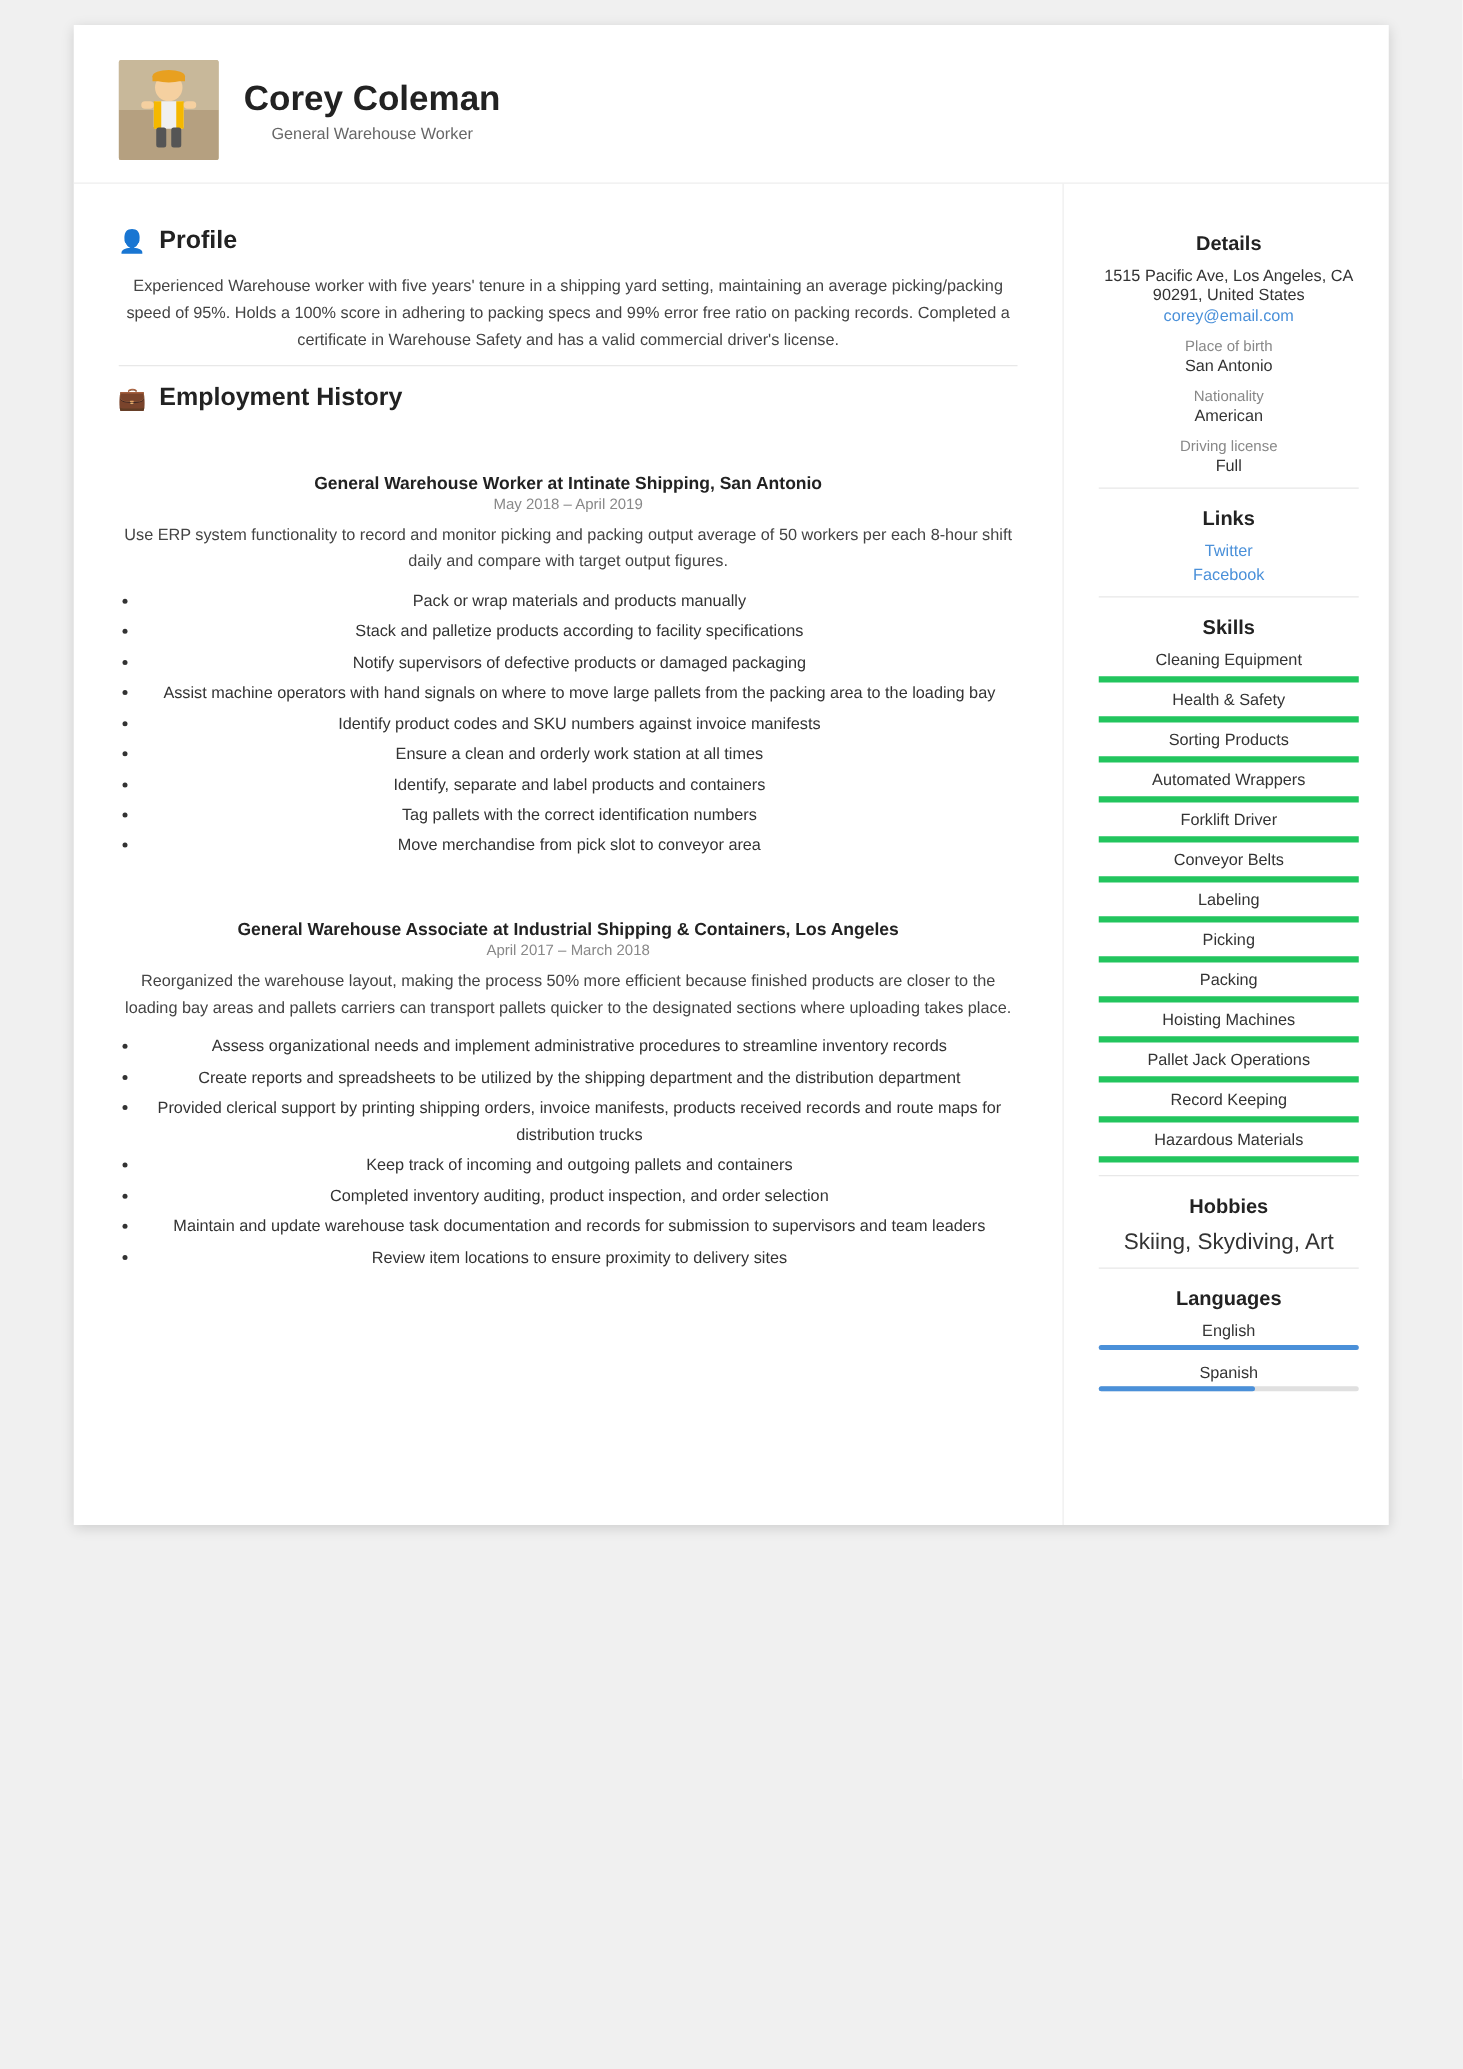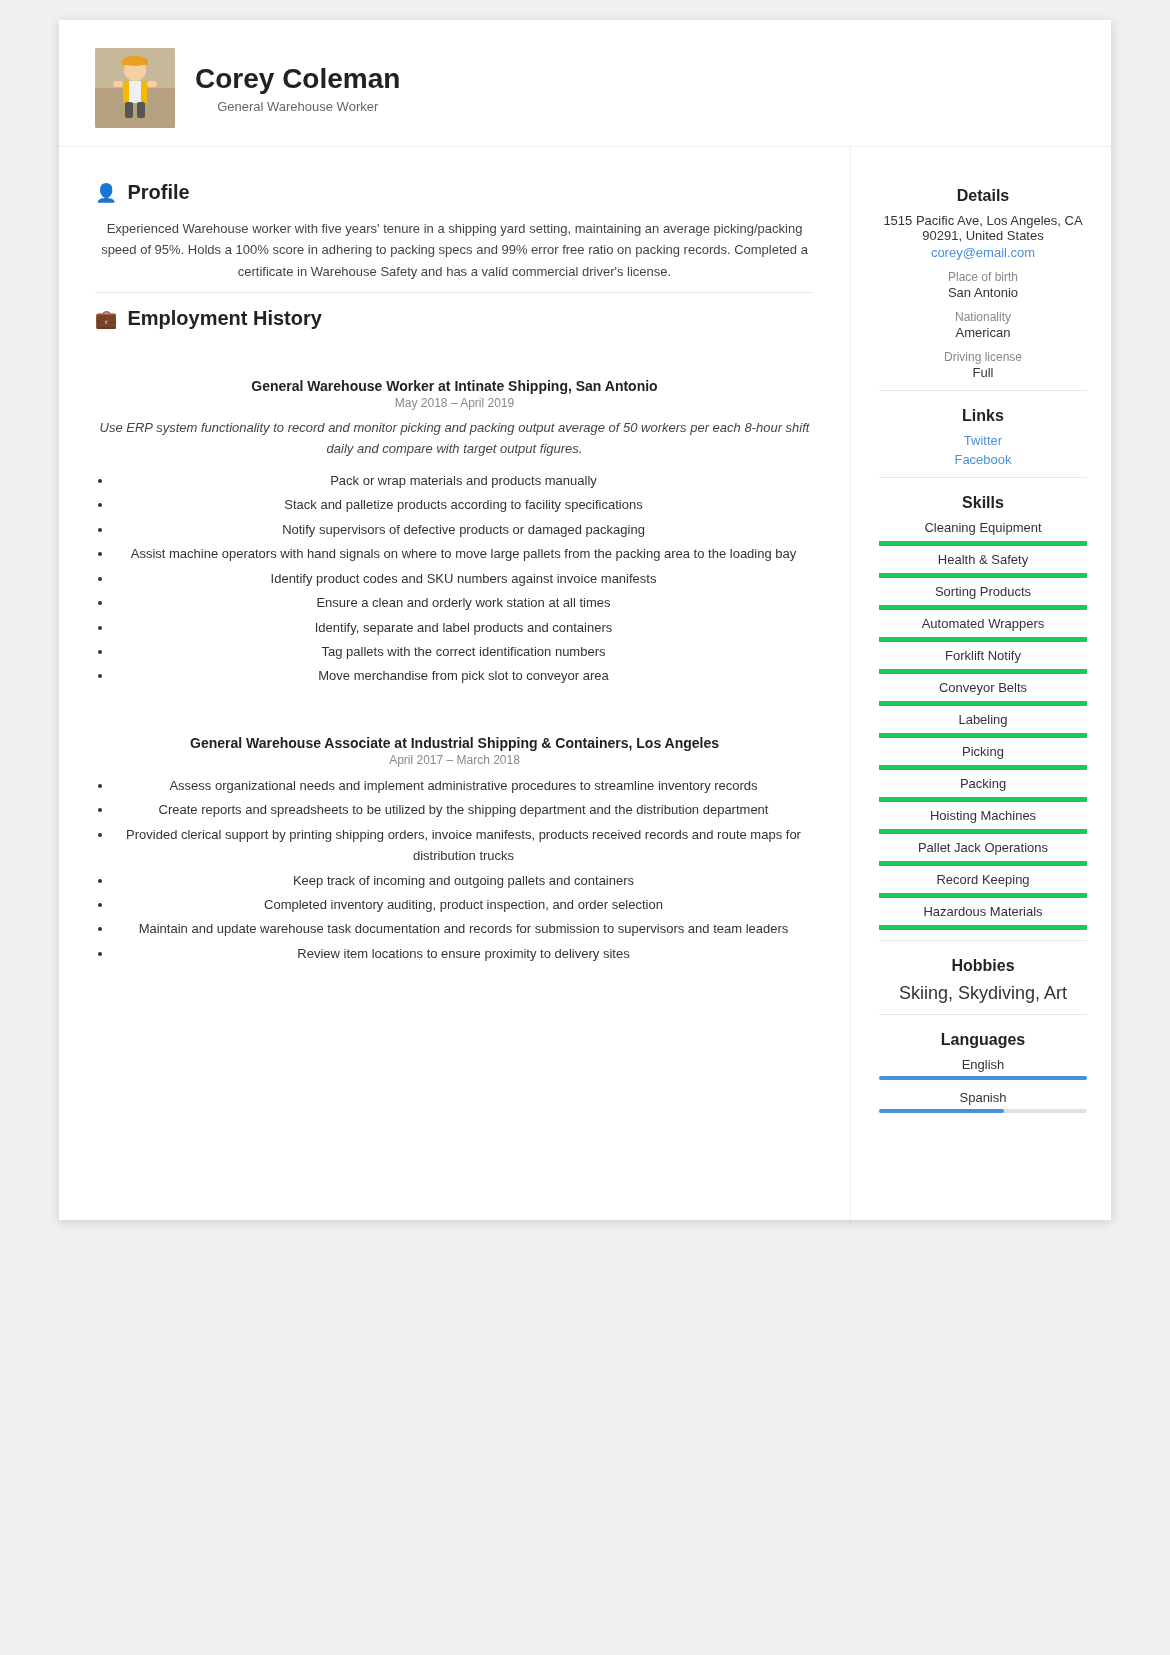--- a/index.html
+++ b/index.html
@@ -99,21 +99,20 @@
       color: #222;
       margin-bottom: 2px;
       margin-top: 48px;
     }
     .job-date {
       font-size: 12px;
       color: #888;
       margin-bottom: 8px;
     }
     .job-desc {
-      font-style: italic;
       font-size: 13px;
       color: #444;
       line-height: 1.6;
       margin-bottom: 10px;
     }
     .bullet-list {
       padding-left: 18px;
       margin-bottom: 6px;
     }
     .bullet-list li {
@@ -257,20 +256,21 @@
           <li>Ensure a clean and orderly work station at all times</li>
           <li>Identify, separate and label products and containers</li>
           <li>Tag pallets with the correct identification numbers</li>
           <li>Move merchandise from pick slot to conveyor area</li>
         </ul>
       </div>
 
       <div class="job-block">
         <div class="job-title">General Warehouse Associate at Industrial Shipping &amp; Containers, Los Angeles</div>
         <div class="job-date">April 2017 – March 2018</div>
+        <p class="job-desc">Reorganized the warehouse layout, making the process 50% more efficient because finished products are closer to the loading bay areas and pallets carriers can transport pallets quicker to the designated sections where uploading takes place.</p>
         <ul class="bullet-list">
           <li>Assess organizational needs and implement administrative procedures to streamline inventory records</li>
           <li>Create reports and spreadsheets to be utilized by the shipping department and the distribution department</li>
           <li>Provided clerical support by printing shipping orders, invoice manifests, products received records and route maps for distribution trucks</li>
           <li>Keep track of incoming and outgoing pallets and containers</li>
           <li>Completed inventory auditing, product inspection, and order selection</li>
           <li>Maintain and update warehouse task documentation and records for submission to supervisors and team leaders</li>
           <li>Review item locations to ensure proximity to delivery sites</li>
         </ul>
       </div>
@@ -298,21 +298,21 @@
       <a class="link-item">Twitter</a>
       <a class="link-item">Facebook</a>
 
       <hr class="section-divider">
 
       <div class="right-section-heading">Skills</div>
       <div class="skill-item">Cleaning Equipment</div>
       <div class="skill-item">Health &amp; Safety</div>
       <div class="skill-item">Sorting Products</div>
       <div class="skill-item">Automated Wrappers</div>
-      <div class="skill-item">Forklift Notify</div>
+      <div class="skill-item">Forklift Driver</div>
       <div class="skill-item">Conveyor Belts</div>
       <div class="skill-item">Labeling</div>
       <div class="skill-item">Picking</div>
       <div class="skill-item">Packing</div>
       <div class="skill-item">Hoisting Machines</div>
       <div class="skill-item">Pallet Jack Operations</div>
       <div class="skill-item">Record Keeping</div>
       <div class="skill-item">Hazardous Materials</div>
 
       <hr class="section-divider">

